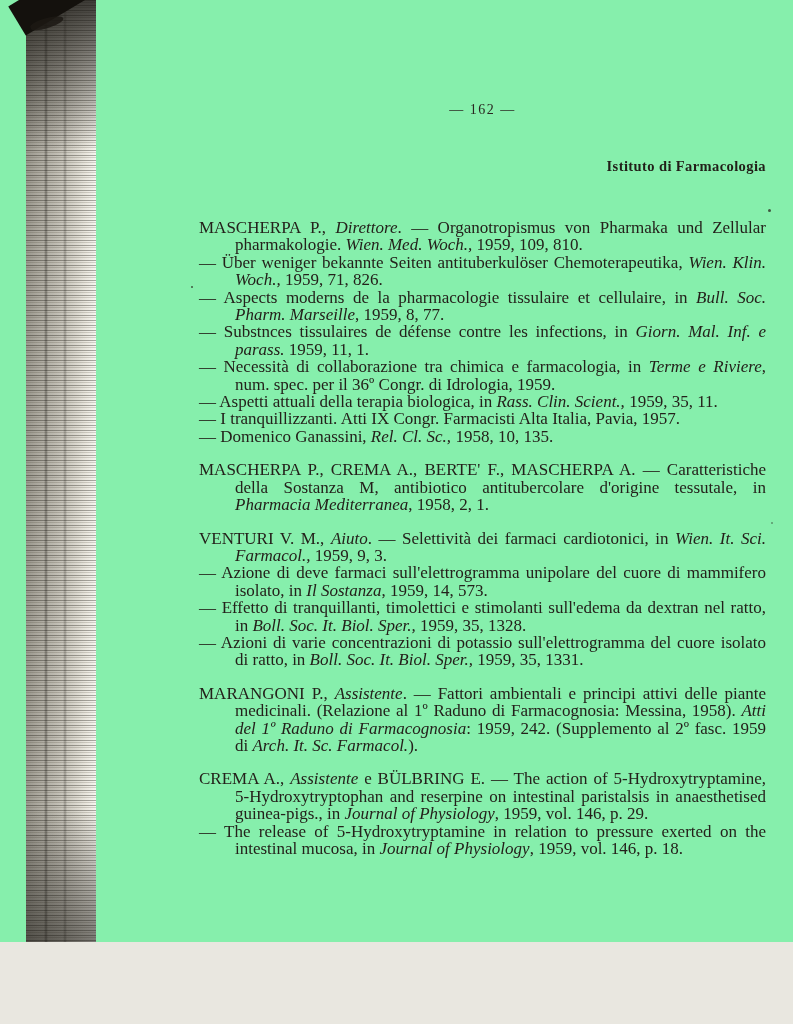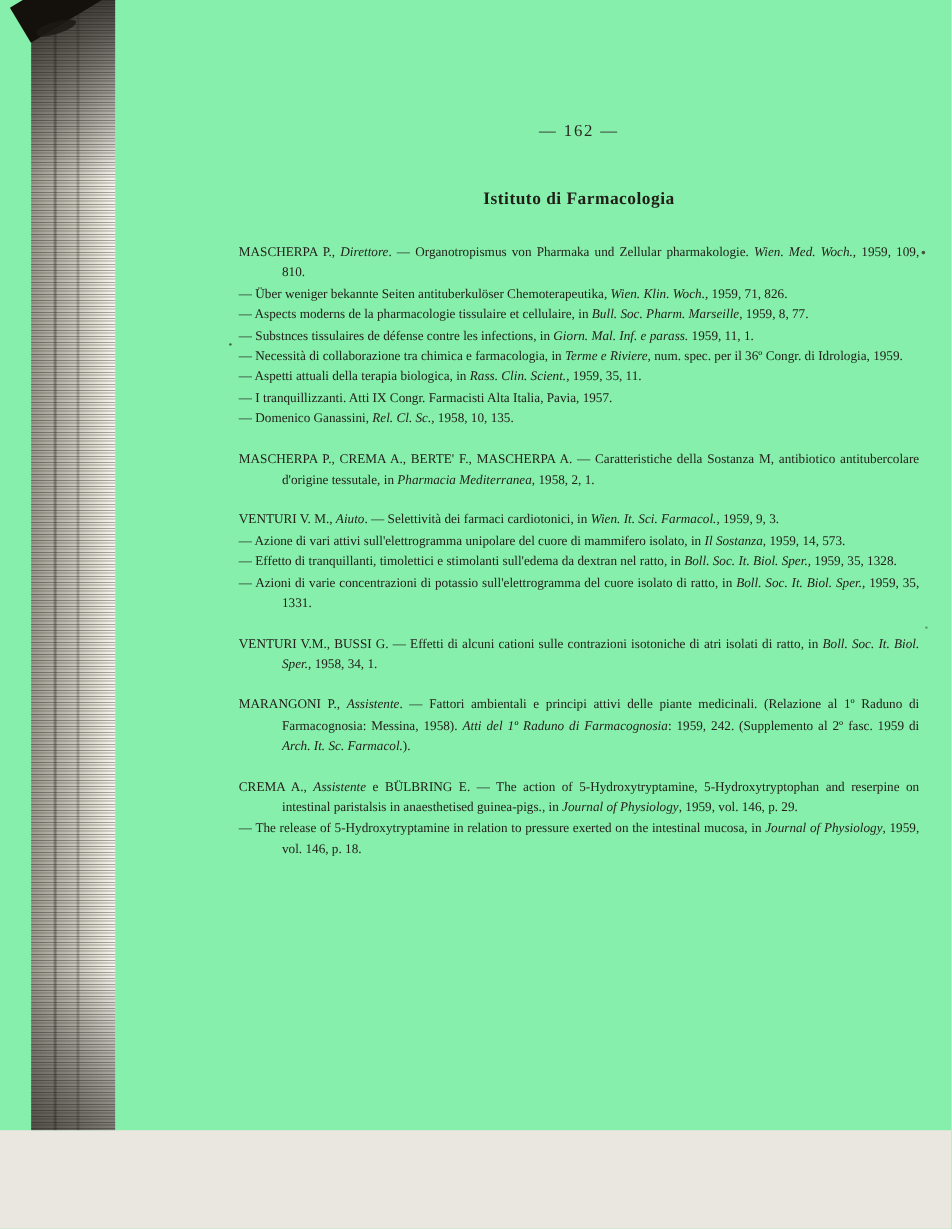--- a/index.html
+++ b/index.html
@@ -59,26 +59,26 @@
   
   .content {
     position: absolute; left: 199px; top: 0; width: 567px;
     padding-top: 102px;
   }
   .page-number {
     margin: 0; text-align: center;
     font-size: 14px; letter-spacing: 1.5px; color: #2a2620;
   }
   .heading {
-    margin: 40px 0 0 0; text-align: center;
+    margin: 40px 0 0 0; text-align: right;
     font-size: 14.5px; font-weight: bold; letter-spacing: 0.4px; color: #211e18;
   }
   .bibliography {
-    margin-top: 27px;
-    font-size: 11px; line-height: 17.4px;
+    margin-top: 44px;
+    font-size: 17px; line-height: 17.4px;
     text-align: justify;
   }
   .block { margin: 0 0 16px 0; }
   .entry {
     margin: 0;
     padding-left: 36px; text-indent: -36px; 
   }
   .it { font-style: italic; }
 </style>
 </head>
@@ -107,26 +107,23 @@
           <p class="entry"><span>— Necessità di collaborazione tra chimica e farmacologia, in </span><span class="it">Terme e Riviere</span><span>, num. spec. per il 36º Congr. di Idrologia, 1959.</span></p>
           <p class="entry"><span>— Aspetti attuali della terapia biologica, in </span><span class="it">Rass. Clin. Scient.,</span><span> 1959, 35, 11.</span></p>
           <p class="entry"><span>— I tranquillizzanti. Atti IX Congr. Farmacisti Alta Italia, Pavia, 1957.</span></p>
           <p class="entry"><span>— Domenico Ganassini, </span><span class="it">Rel. Cl. Sc.,</span><span> 1958, 10, 135.</span></p>
         </div>
         <div class="block">
           <p class="entry"><span>MASCHERPA P., CREMA A., BERTE' F., MASCHERPA A. — Caratteristiche della Sostanza M, antibiotico antitubercolare d'origine tessutale, in </span><span class="it">Pharmacia Mediterranea</span><span>, 1958, 2, 1.</span></p>
         </div>
         <div class="block">
           <p class="entry"><span>VENTURI V. M., </span><span class="it">Aiuto</span><span>. — Selettività dei farmaci cardiotonici, in </span><span class="it">Wien. It. Sci. Farmacol.,</span><span> 1959, 9, 3.</span></p>
-          <p class="entry"><span>— Azione di vari attivi sull'elettrogramma unipolare del cuore di mammifero isolato, in </span><span class="it">Il Sostanza</span><span>, 1959, 14, 573.</span></p>
+          <p class="entry"><span>— Azione di deve farmaci sull'elettrogramma unipolare del cuore di mammifero isolato, in </span><span class="it">Il Sostanza</span><span>, 1959, 14, 573.</span></p>
           <p class="entry"><span>— Effetto di tranquillanti, timolettici e stimolanti sull'edema da dextran nel ratto, in </span><span class="it">Boll. Soc. It. Biol. Sper.,</span><span> 1959, 35, 1328.</span></p>
           <p class="entry"><span>— Azioni di varie concentrazioni di potassio sull'elettrogramma del cuore isolato di ratto, in </span><span class="it">Boll. Soc. It. Biol. Sper.,</span><span> 1959, 35, 1331.</span></p>
-        </div>
-        <div class="block">
-          <p class="entry"><span>VENTURI V.M., BUSSI G. — Effetti di alcuni cationi sulle contrazioni isotoniche di atri isolati di ratto, in </span><span class="it">Boll. Soc. It. Biol. Sper.,</span><span> 1958, 34, 1.</span></p>
         </div>
         <div class="block">
           <p class="entry"><span>MARANGONI P., </span><span class="it">Assistente</span><span>. — Fattori ambientali e principi attivi delle piante medicinali. (Relazione al 1º Raduno di Farmacognosia: Messina, 1958). </span><span class="it">Atti del 1º Raduno di Farmacognosia</span><span>: 1959, 242. (Supplemento al 2º fasc. 1959 di </span><span class="it">Arch. It. Sc. Farmacol.</span><span>).</span></p>
         </div>
         <div class="block">
           <p class="entry"><span>CREMA A., </span><span class="it">Assistente</span><span> e BÜLBRING E. — The action of 5-Hydroxytryptamine, 5-Hydroxytryptophan and reserpine on intestinal paristalsis in anaesthetised guinea-pigs., in </span><span class="it">Journal of Physiology</span><span>, 1959, vol. 146, p. 29.</span></p>
           <p class="entry"><span>— The release of 5-Hydroxytryptamine in relation to pressure exerted on the intestinal mucosa, in </span><span class="it">Journal of Physiology</span><span>, 1959, vol. 146, p. 18.</span></p>
         </div>
       </div>
   </div>

